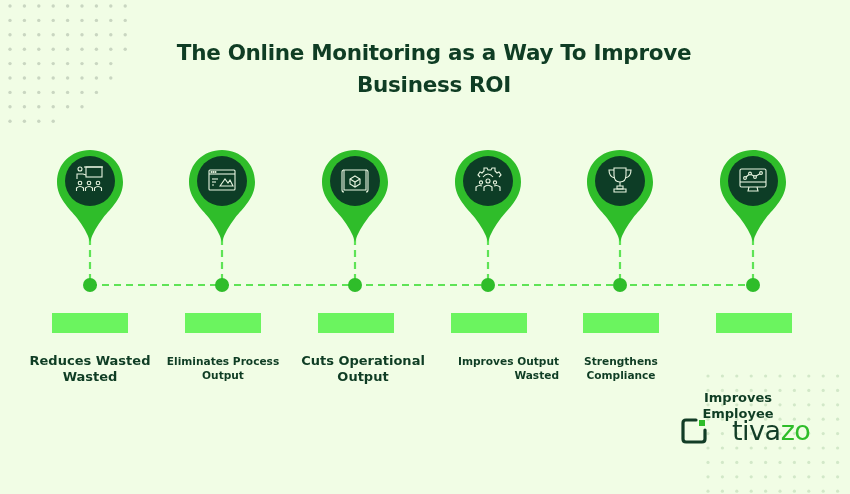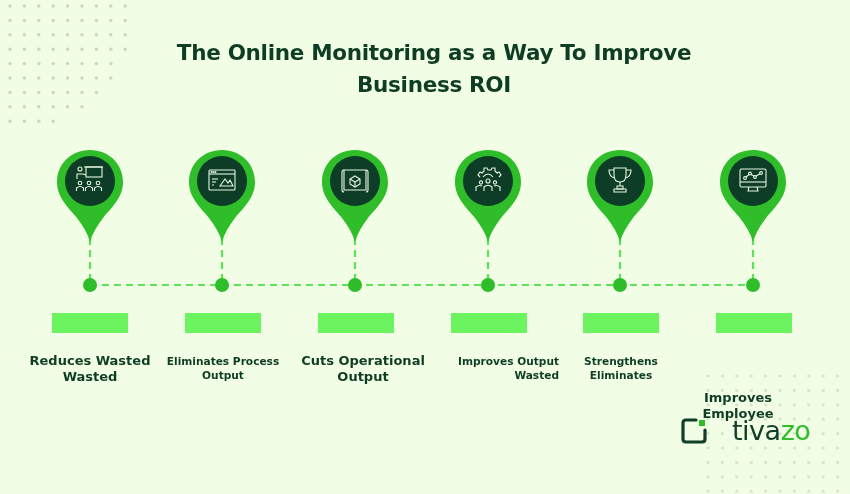--- a/index.html
+++ b/index.html
@@ -388,21 +388,21 @@
   <div class="label lg" style="left:293px;">
     <div>Cuts Operational</div>
     <div>Output</div>
   </div>
   <div class="label sm" style="left:419px;text-align:right;">
     <div>Improves Output</div>
     <div>Wasted</div>
   </div>
   <div class="label sm" style="left:551px;">
     <div>Strengthens</div>
-    <div>Eliminates</div>
+    <div>Compliance</div>
   </div>
   <div class="label lg" style="left:668px;margin-top:37px;">
     <div>Improves Employee</div>
   </div>
 
   <div class="logo">
     <div class="mark">
       <svg width="28" height="28" viewBox="0 0 28 28">
         <path d="M16 3 H6 Q3 3 3 6 V22 Q3 25 6 25 H22 Q25 25 25 22 V13" fill="none" stroke="#123d26" stroke-width="3.2" stroke-linecap="round"></path>
         <rect x="19" y="3" width="6" height="6" fill="#2fbd2a"></rect>

